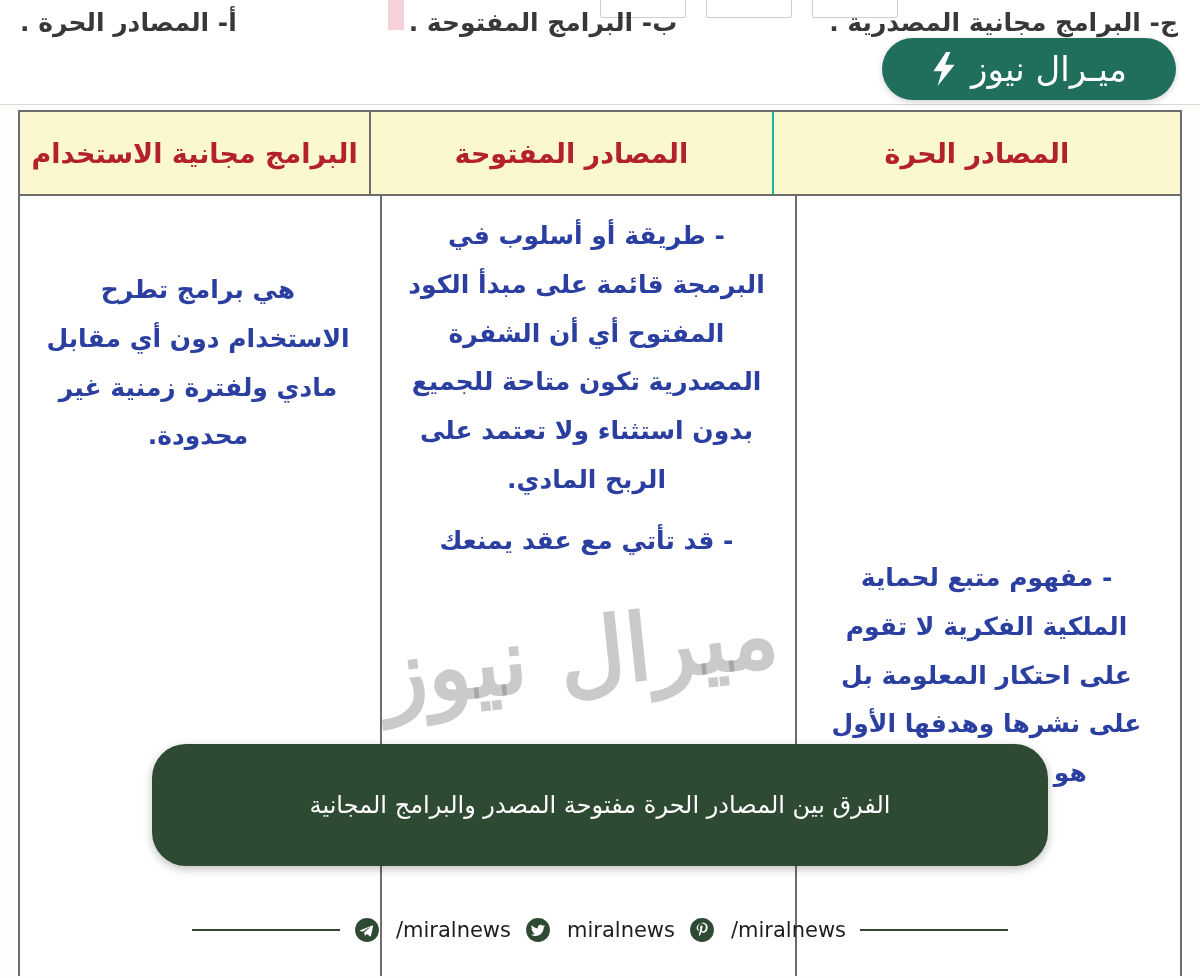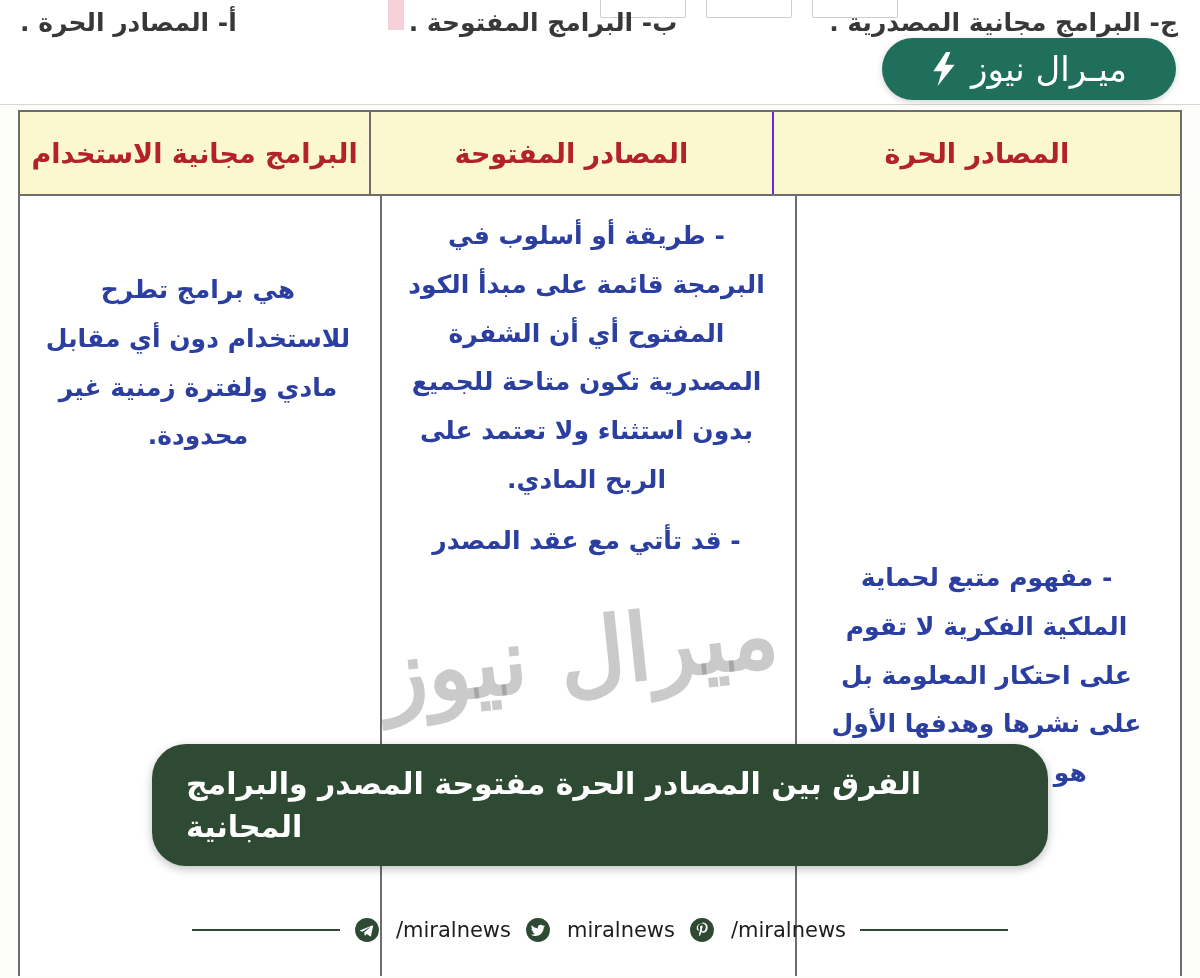--- a/index.html
+++ b/index.html
@@ -130,21 +130,21 @@
   .th {
     display: flex;
     align-items: center;
     justify-content: center;
     color: #b3212b;
     font-size: 27px;
     font-weight: 700;
     font-family: "DejaVu Sans", sans-serif;
     box-sizing: border-box;
   }
-  .col-a { width: 421px; border-left: 2px solid #6d28d9; text-align: center; }
+  .col-a { width: 421px; border-left: 2px solid #14b8a6; text-align: center; }
   .col-b { width: 415px; border-left: 2px solid #6d6d6d; }
   .col-c { width: 360px; }
 
   .tbody {
     display: flex;
     direction: rtl;
     height: 780px;
   }
   .td {
     box-sizing: border-box;
@@ -198,24 +198,24 @@
     border-radius: 34px;
     display: flex;
     align-items: center;
     justify-content: center;
     padding: 10px 34px;
     box-sizing: border-box;
     box-shadow: 0 3px 10px rgba(0,0,0,.25);
   }
   .title-text {
     color: #ffffff;
-    font-size: 30px;
-    font-weight: 700;
+    font-size: 24px;
+    font-weight: 400;
     line-height: 1.45;
-    text-align: left;
+    text-align: center;
     font-family: "DejaVu Sans", sans-serif;
     direction: rtl;
   }
 
   
   .social {
     position: absolute;
     top: 906px;
     left: 0;
     width: 1200px;
@@ -278,24 +278,24 @@
       <div class="th col-b">المصادر المفتوحة</div>
       <div class="th col-c">البرامج مجانية الاستخدام</div>
     </div>
     <div class="tbody">
       <div class="td cell-a">
         <span class="item">- مفهوم متبع لحماية الملكية الفكرية لا تقوم على احتكار المعلومة بل على نشرها وهدفها الأول هو الربح المادي.</span>
 
       </div>
       <div class="td cell-b">
         <span class="item">- طريقة أو أسلوب في البرمجة قائمة على مبدأ الكود المفتوح أي أن الشفرة المصدرية تكون متاحة للجميع بدون استثناء ولا تعتمد على الربح المادي.</span>
-        <span class="item">- قد تأتي مع عقد المصدر</span>
+        <span class="item">- قد تأتي مع عقد يمنعك</span>
       </div>
       <div class="td cell-c">
-        <span class="item">هي برامج تطرح للاستخدام دون أي مقابل مادي ولفترة زمنية غير محدودة.</span>
+        <span class="item">هي برامج تطرح الاستخدام دون أي مقابل مادي ولفترة زمنية غير محدودة.</span>
       </div>
     </div>
   </div>
 
   <div class="watermark">ميرال نيوز</div>
 
   <div class="title-pill">
     <div class="title-text">الفرق بين المصادر الحرة مفتوحة المصدر والبرامج المجانية</div>
   </div>
 

